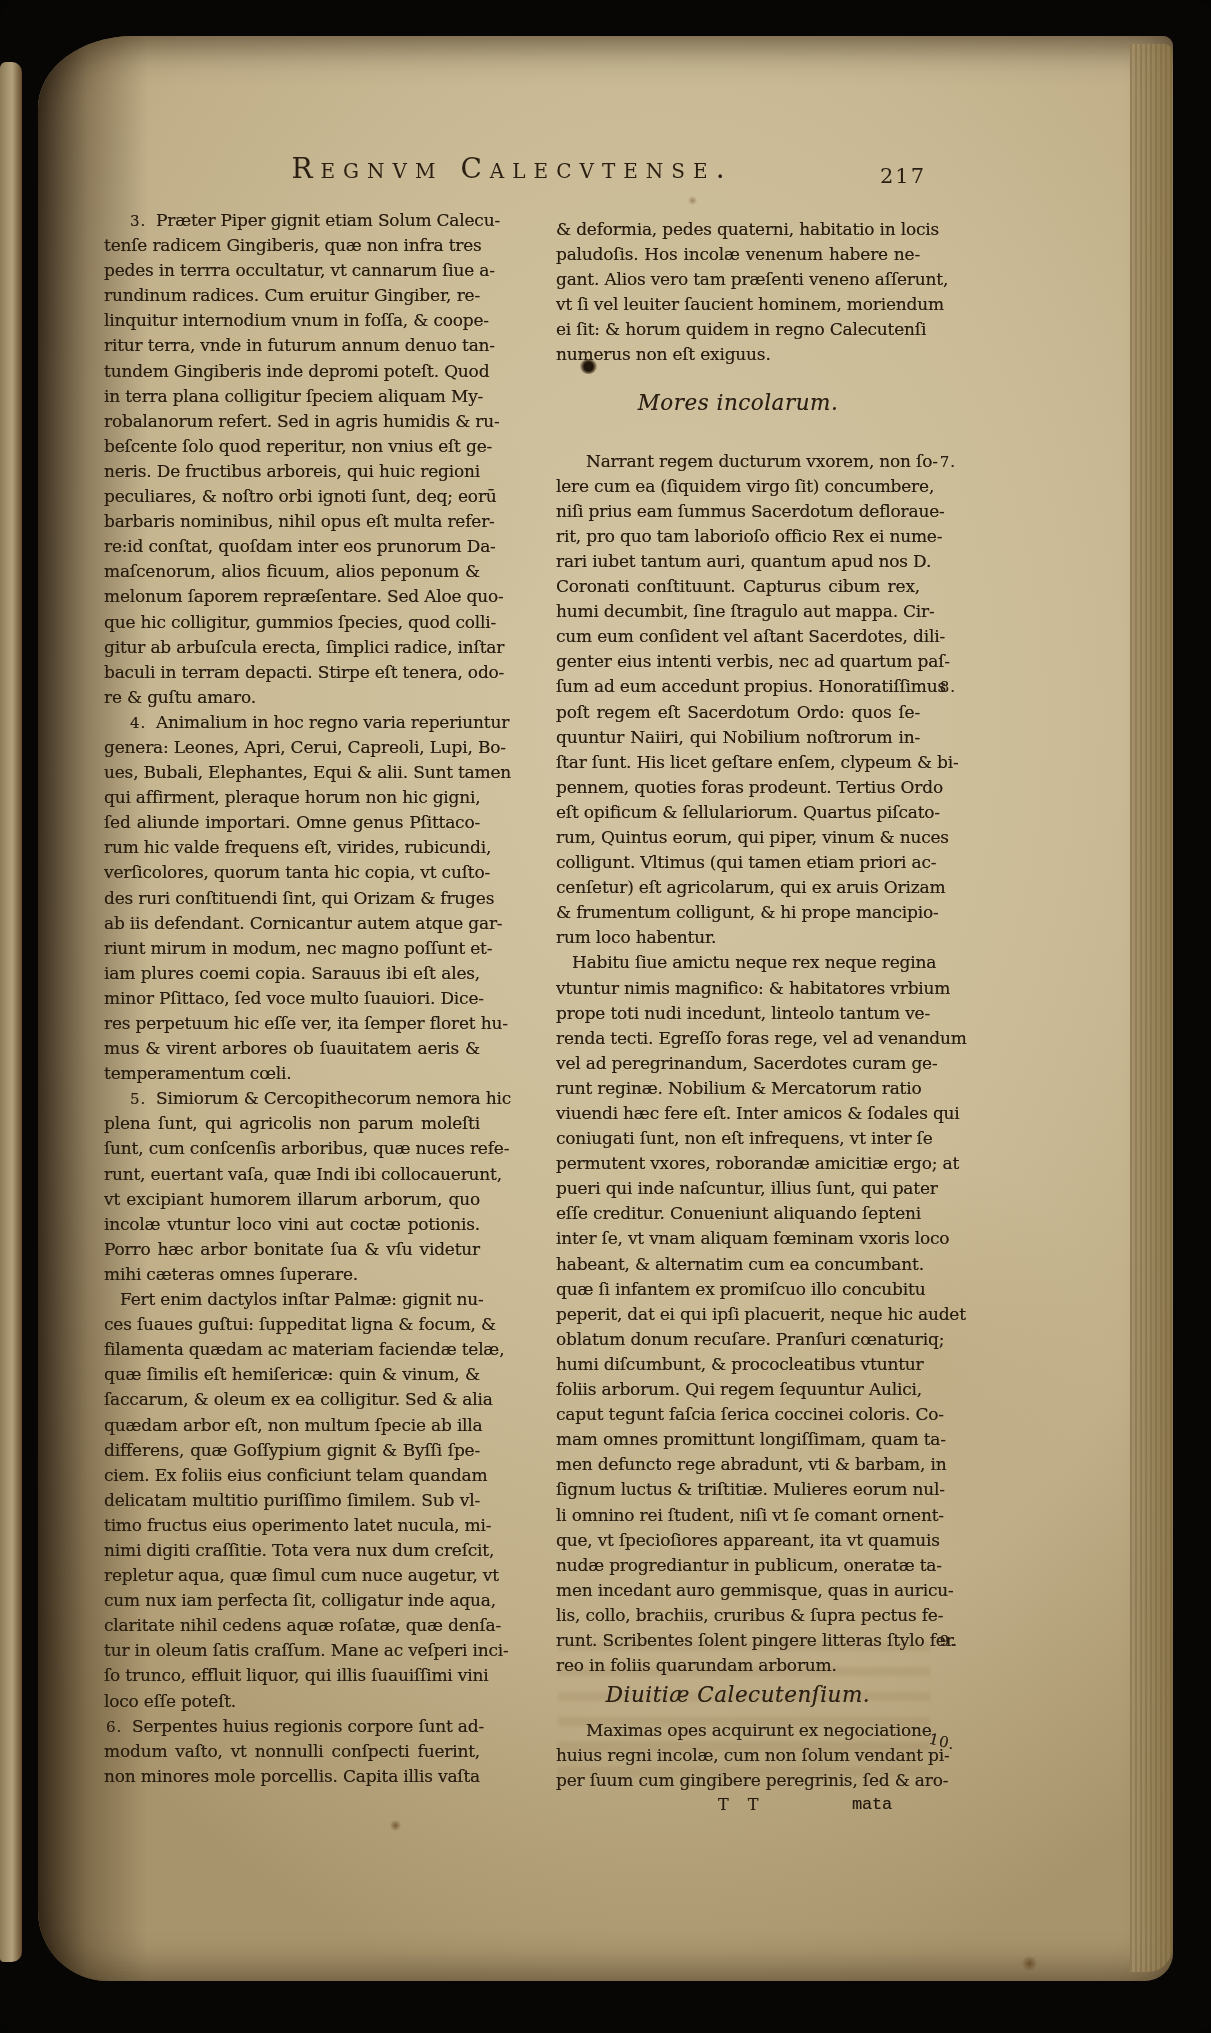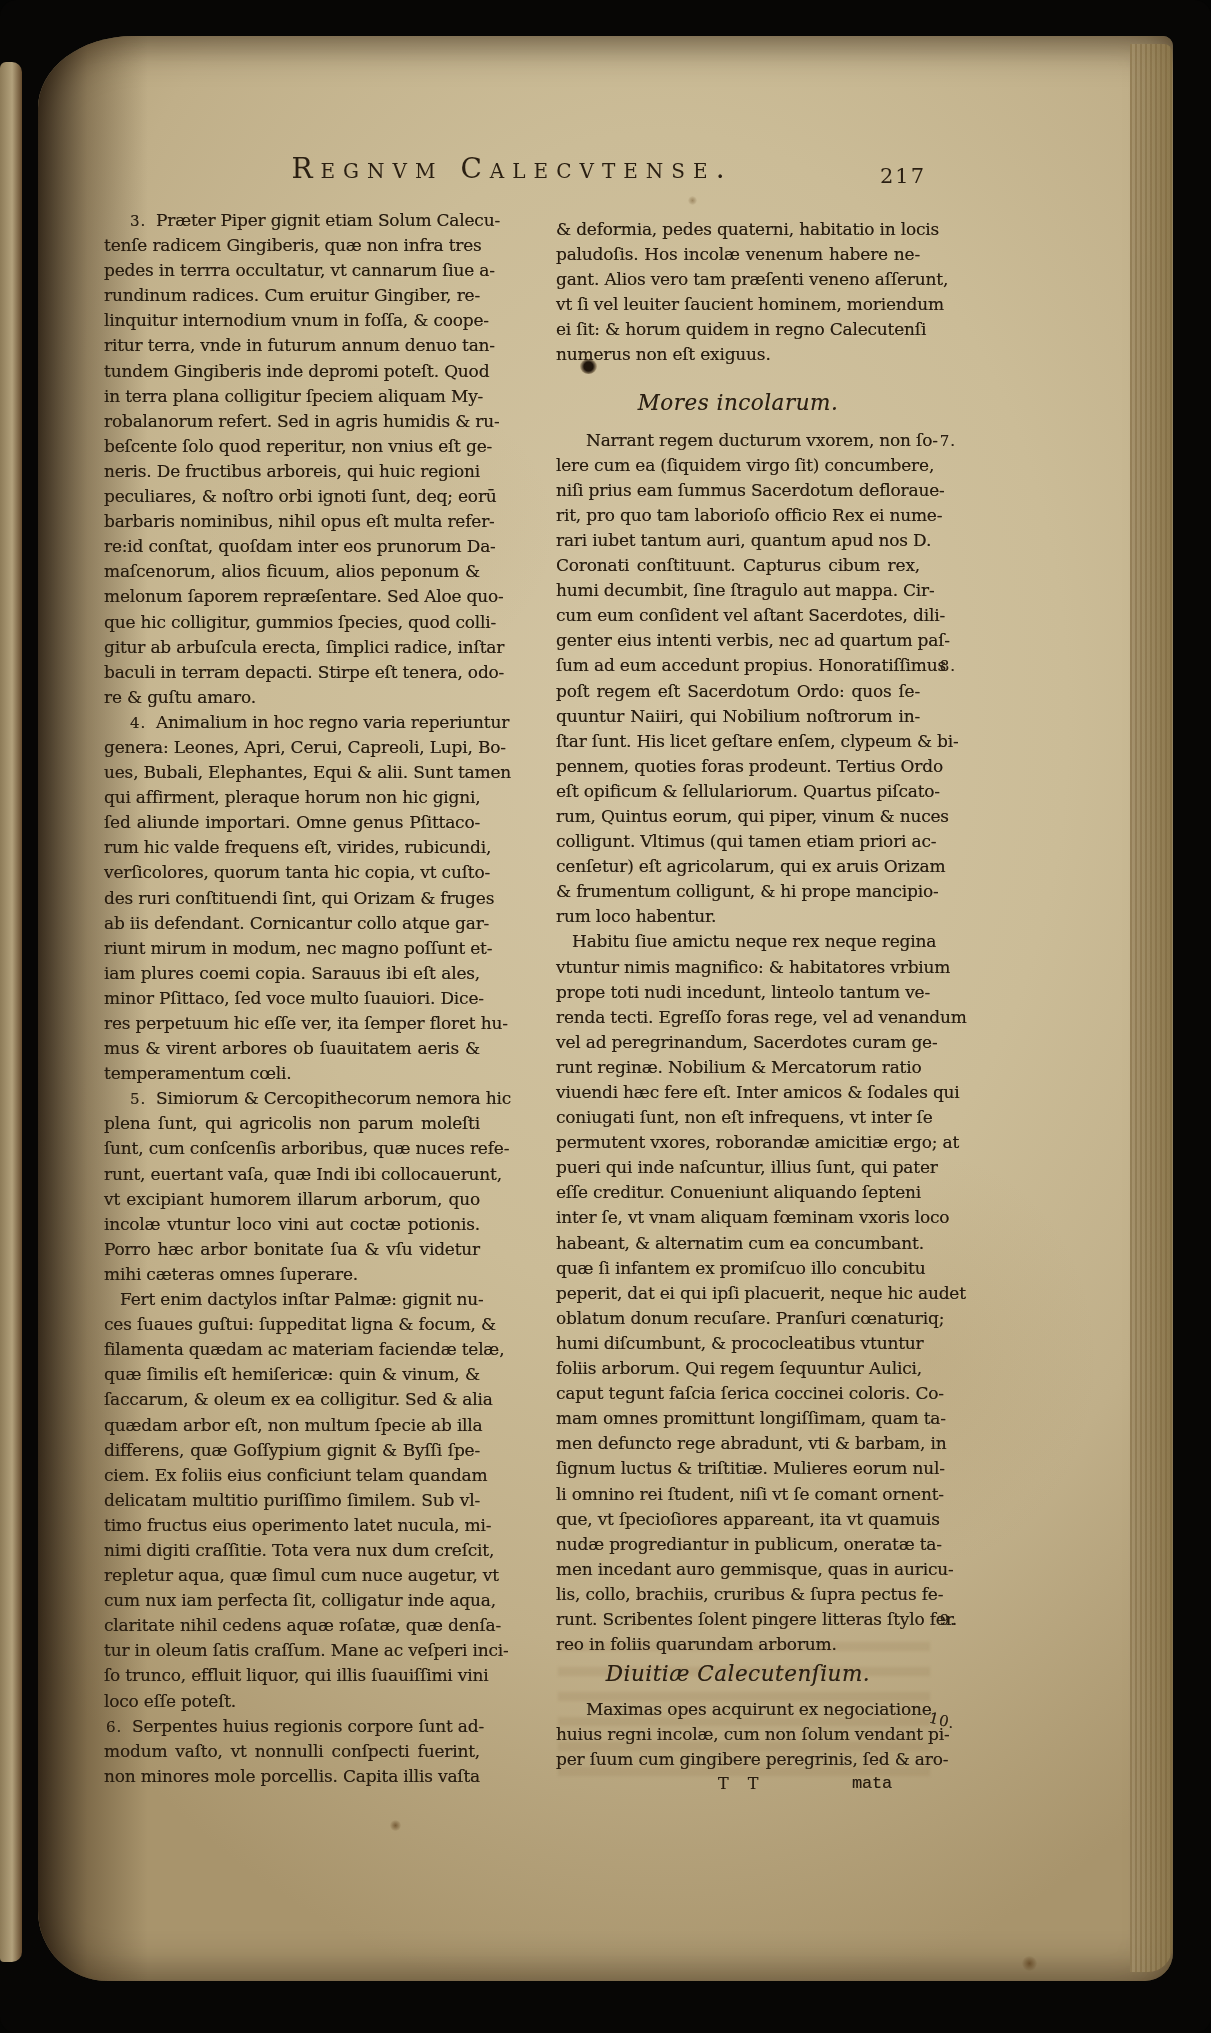--- a/index.html
+++ b/index.html
@@ -44,21 +44,21 @@
   #running-title{position:absolute;left:104px;top:152px;width:816px;text-align:center;
     font-variant:small-caps;font-size:28px;letter-spacing:8px;color:#2a1f12;}
   #page-number{position:absolute;left:880px;top:164px;font-size:21px;letter-spacing:2px;color:#2a1f12;}
   .col{position:absolute;font-size:17px;letter-spacing:-0.2px;color:#261b0f;
        text-shadow:0 0 .5px rgba(40,28,14,.55);}
   #col-left {left:104px;top:208px;width:376px;}
   #col-right{left:556px;top:217px;width:364px;}
   .line{position:relative;height:25.1px;line-height:25.1px;text-align:justify;text-align-last:justify;white-space:nowrap;}
   .line.endline{text-align-last:left;}
   .heading{height:30px;line-height:30px;text-align:center;font-style:italic;font-size:21.5px;
-    letter-spacing:.5px;margin:20px 0 10px 0;color:#2a1f12;}
+    letter-spacing:.5px;margin:20px 0 31px 0;color:#2a1f12;}
   .heading.h2{margin:2px 0 8px 0;font-style:italic;}
   .mnum{position:absolute;top:1px;font-size:15px;letter-spacing:1px;line-height:25.1px;color:#2a1f12;}
   .mnum.mleft{left:-26px;}
   .mnum.mright{right:-36px;}
   .mnum.tilt{transform:rotate(14deg);top:8px;}
   #sig-row{position:relative;height:26px;margin-top:2px;}
   #signature{position:absolute;left:162px;font-size:16px;letter-spacing:7px;}
   #catchword{position:absolute;left:296px;font-size:17px;font-family:Liberation Mono, monospace;}
 </style>
 </head>
@@ -99,21 +99,21 @@
       <div class="line">baculi in terram depacti. Stirpe eſt tenera, odo-</div>
       <div class="line endline">re &amp; guſtu amaro.</div>
       <div class="line" style="text-indent: 52px;">Animalium in hoc regno varia reperiuntur<span class="mnum mleft">4.</span></div>
       <div class="line">genera: Leones, Apri, Cerui, Capreoli, Lupi, Bo-</div>
       <div class="line">ues, Bubali, Elephantes, Equi &amp; alii. Sunt tamen</div>
       <div class="line">qui affirment, pleraque horum non hic gigni,</div>
       <div class="line">ſed aliunde importari. Omne genus Pſittaco-</div>
       <div class="line">rum hic valde frequens eſt, virides, rubicundi,</div>
       <div class="line">verſicolores, quorum tanta hic copia, vt cuſto-</div>
       <div class="line">des ruri conſtituendi ſint, qui Orizam &amp; fruges</div>
-      <div class="line">ab iis defendant. Cornicantur collo atque gar-</div>
+      <div class="line">ab iis defendant. Cornicantur autem atque gar-</div>
       <div class="line">riunt mirum in modum, nec magno poſſunt et-</div>
       <div class="line">iam plures coemi copia. Sarauus ibi eſt ales,</div>
       <div class="line">minor Pſittaco, ſed voce multo ſuauiori. Dice-</div>
       <div class="line">res perpetuum hic eſſe ver, ita ſemper floret hu-</div>
       <div class="line">mus &amp; virent arbores ob ſuauitatem aeris &amp;</div>
       <div class="line endline">temperamentum cœli.</div>
       <div class="line" style="text-indent: 52px;">Simiorum &amp; Cercopithecorum nemora hic<span class="mnum mleft">5.</span></div>
       <div class="line">plena ſunt, qui agricolis non parum moleſti</div>
       <div class="line">ſunt, cum conſcenſis arboribus, quæ nuces refe-</div>
       <div class="line">runt, euertant vaſa, quæ Indi ibi collocauerunt,</div>

